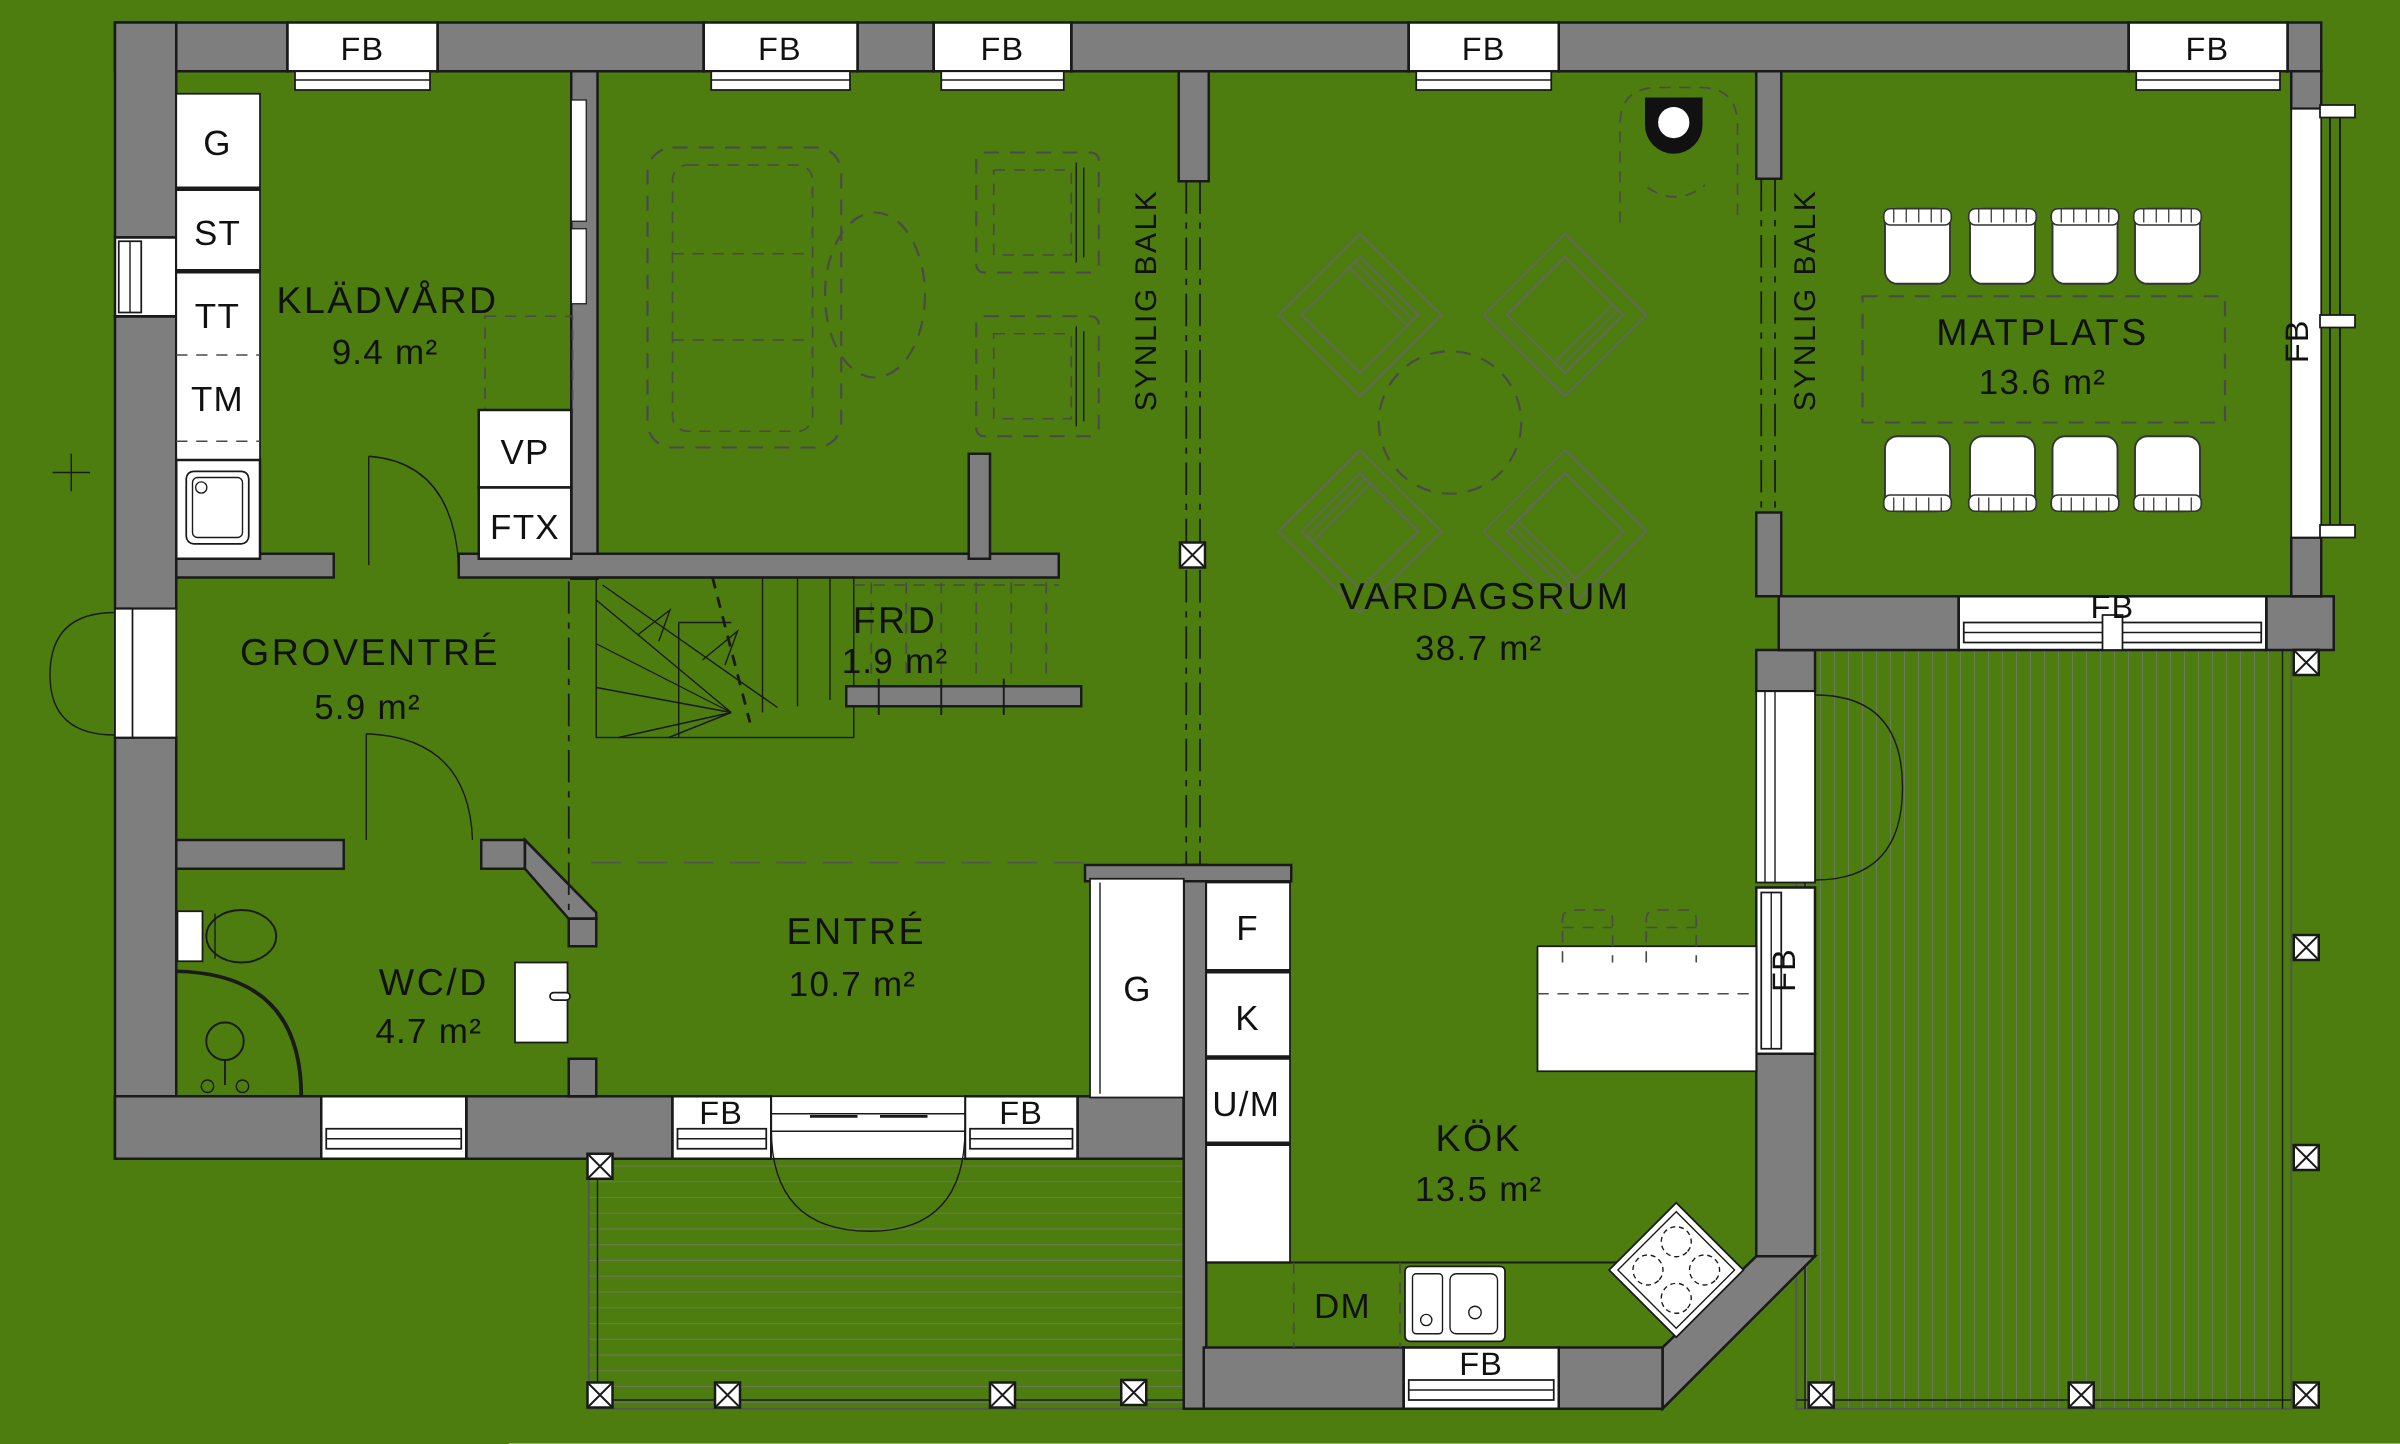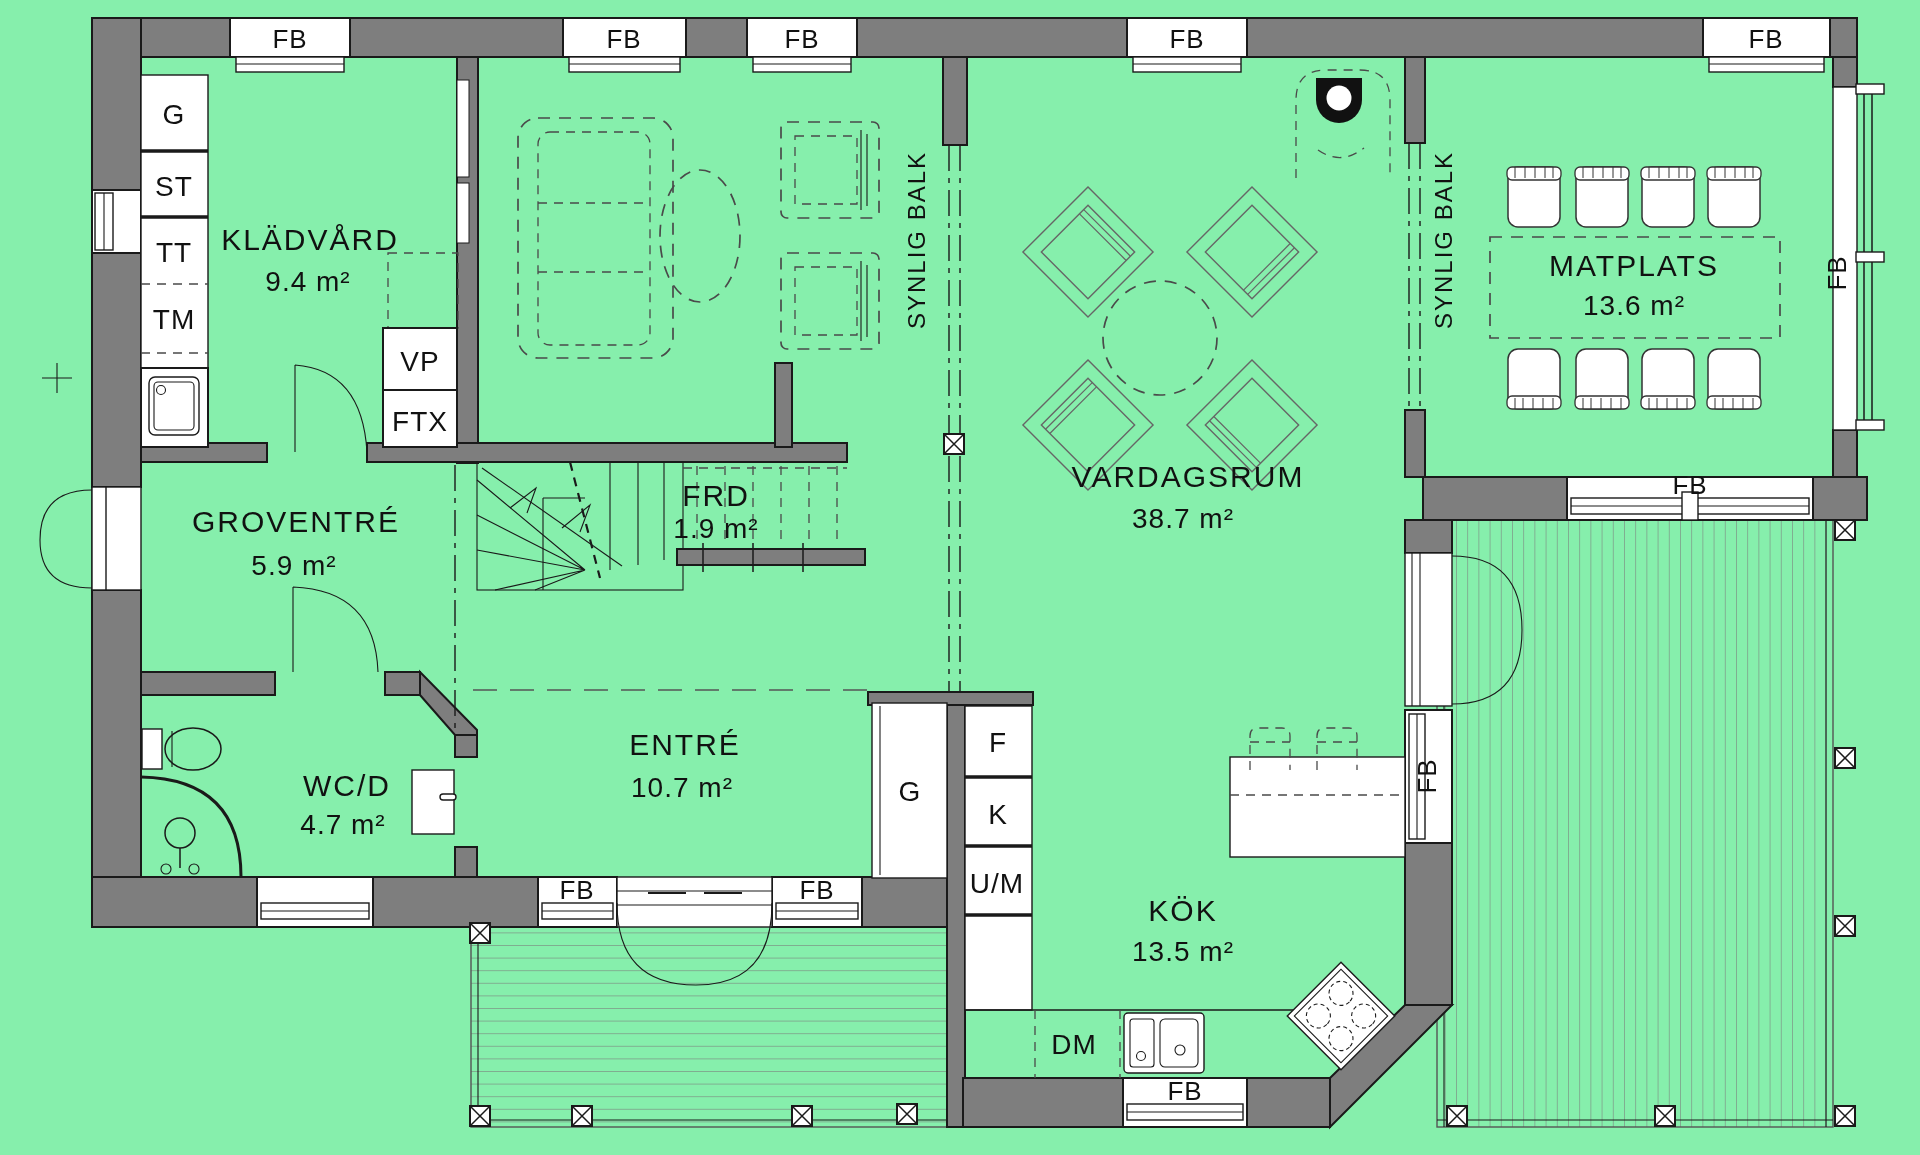--- a/index.html
+++ b/index.html
@@ -1,16 +1,16 @@
 <!DOCTYPE html>
 <html><head>
 <meta charset="utf-8">
 <style>
   html,body{margin:0;padding:0;background:#fff;}
-  .stage{width:1920px;height:1155px;position:relative;background:#86efac;text-decoration:underline;}
+  .stage{width:1920px;height:1155px;position:relative;background:#4d7c0f;text-decoration:underline;}
   svg{display:block;font-family:"Liberation Sans",sans-serif;}
   
   .w  {fill:#7e7e7e;stroke:#1a1a1a;stroke-width:2;}
   
   .wb {fill:#ffffff;stroke:#1a1a1a;stroke-width:2;}
   .wt {fill:#ffffff;stroke:#1a1a1a;stroke-width:1.4;}
   
   .k  {fill:none;stroke:#1a1a1a;stroke-width:1.5;}
   .k1 {fill:none;stroke:#1a1a1a;stroke-width:1.1;}
   .k2 {fill:none;stroke:#1a1a1a;stroke-width:2.2;}

